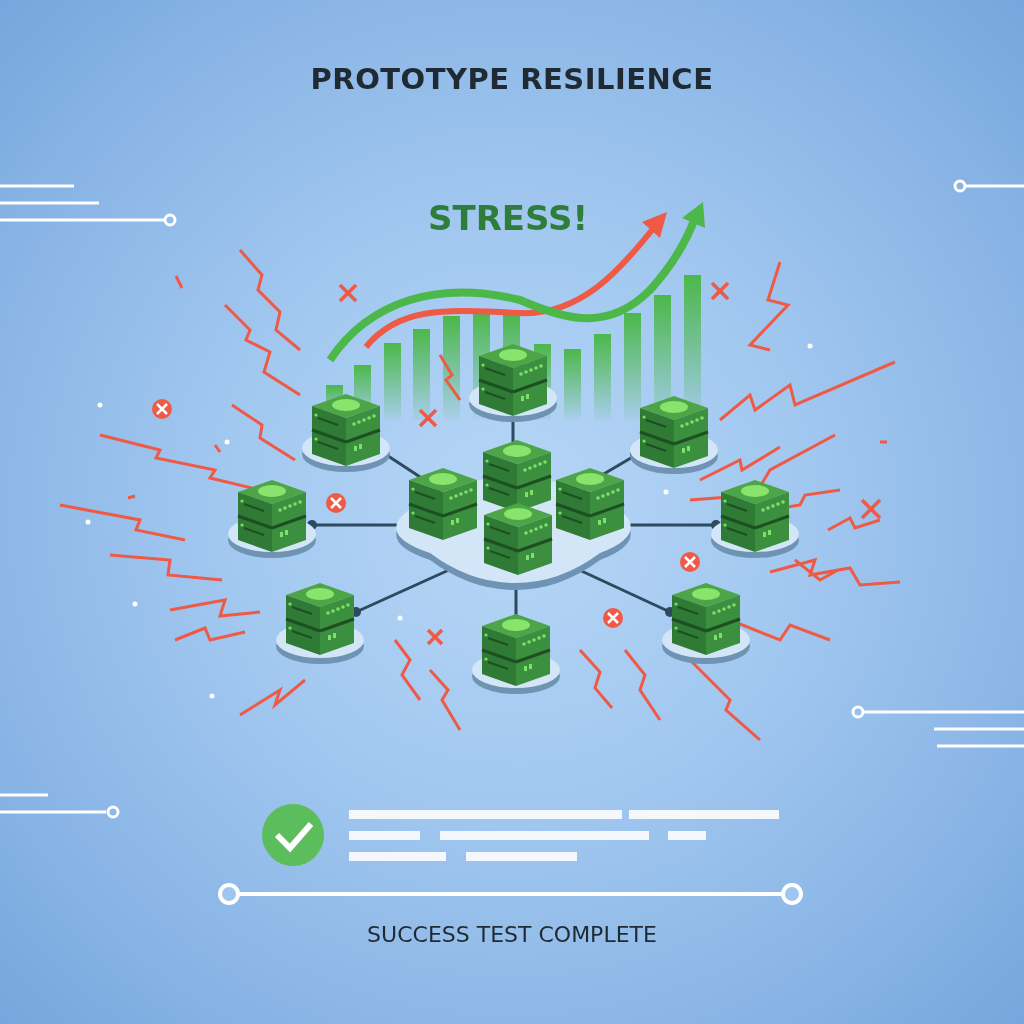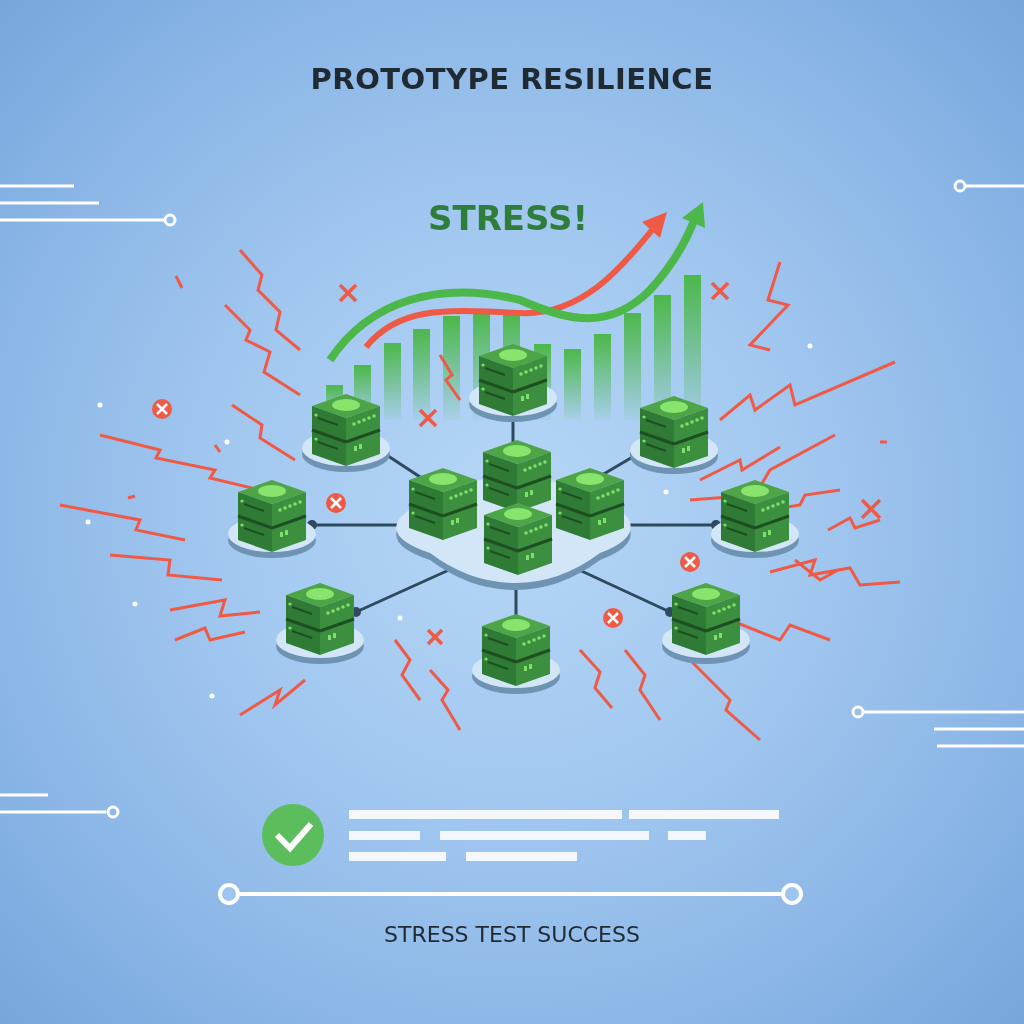--- a/index.html
+++ b/index.html
@@ -236,13 +236,13 @@
       <rect x="349" y="852" width="97" height="9"></rect>
       <rect x="466" y="852" width="111" height="9"></rect>
     </g>
     <line x1="236" y1="894" x2="786" y2="894" stroke="#fff" stroke-width="4"></line>
     <circle cx="229" cy="894" r="9" fill="#9fc6ef" stroke="#fff" stroke-width="4"></circle>
     <circle cx="792" cy="894" r="9" fill="#9fc6ef" stroke="#fff" stroke-width="4"></circle>
   </g>
 </svg>
 
 <div class="abs" id="success">STRESS!</div>
-<div class="abs" id="footer">STRESS TEST SUCCESS</div>
+<div class="abs" id="footer">SUCCESS TEST COMPLETE</div>
 
 </body></html>

